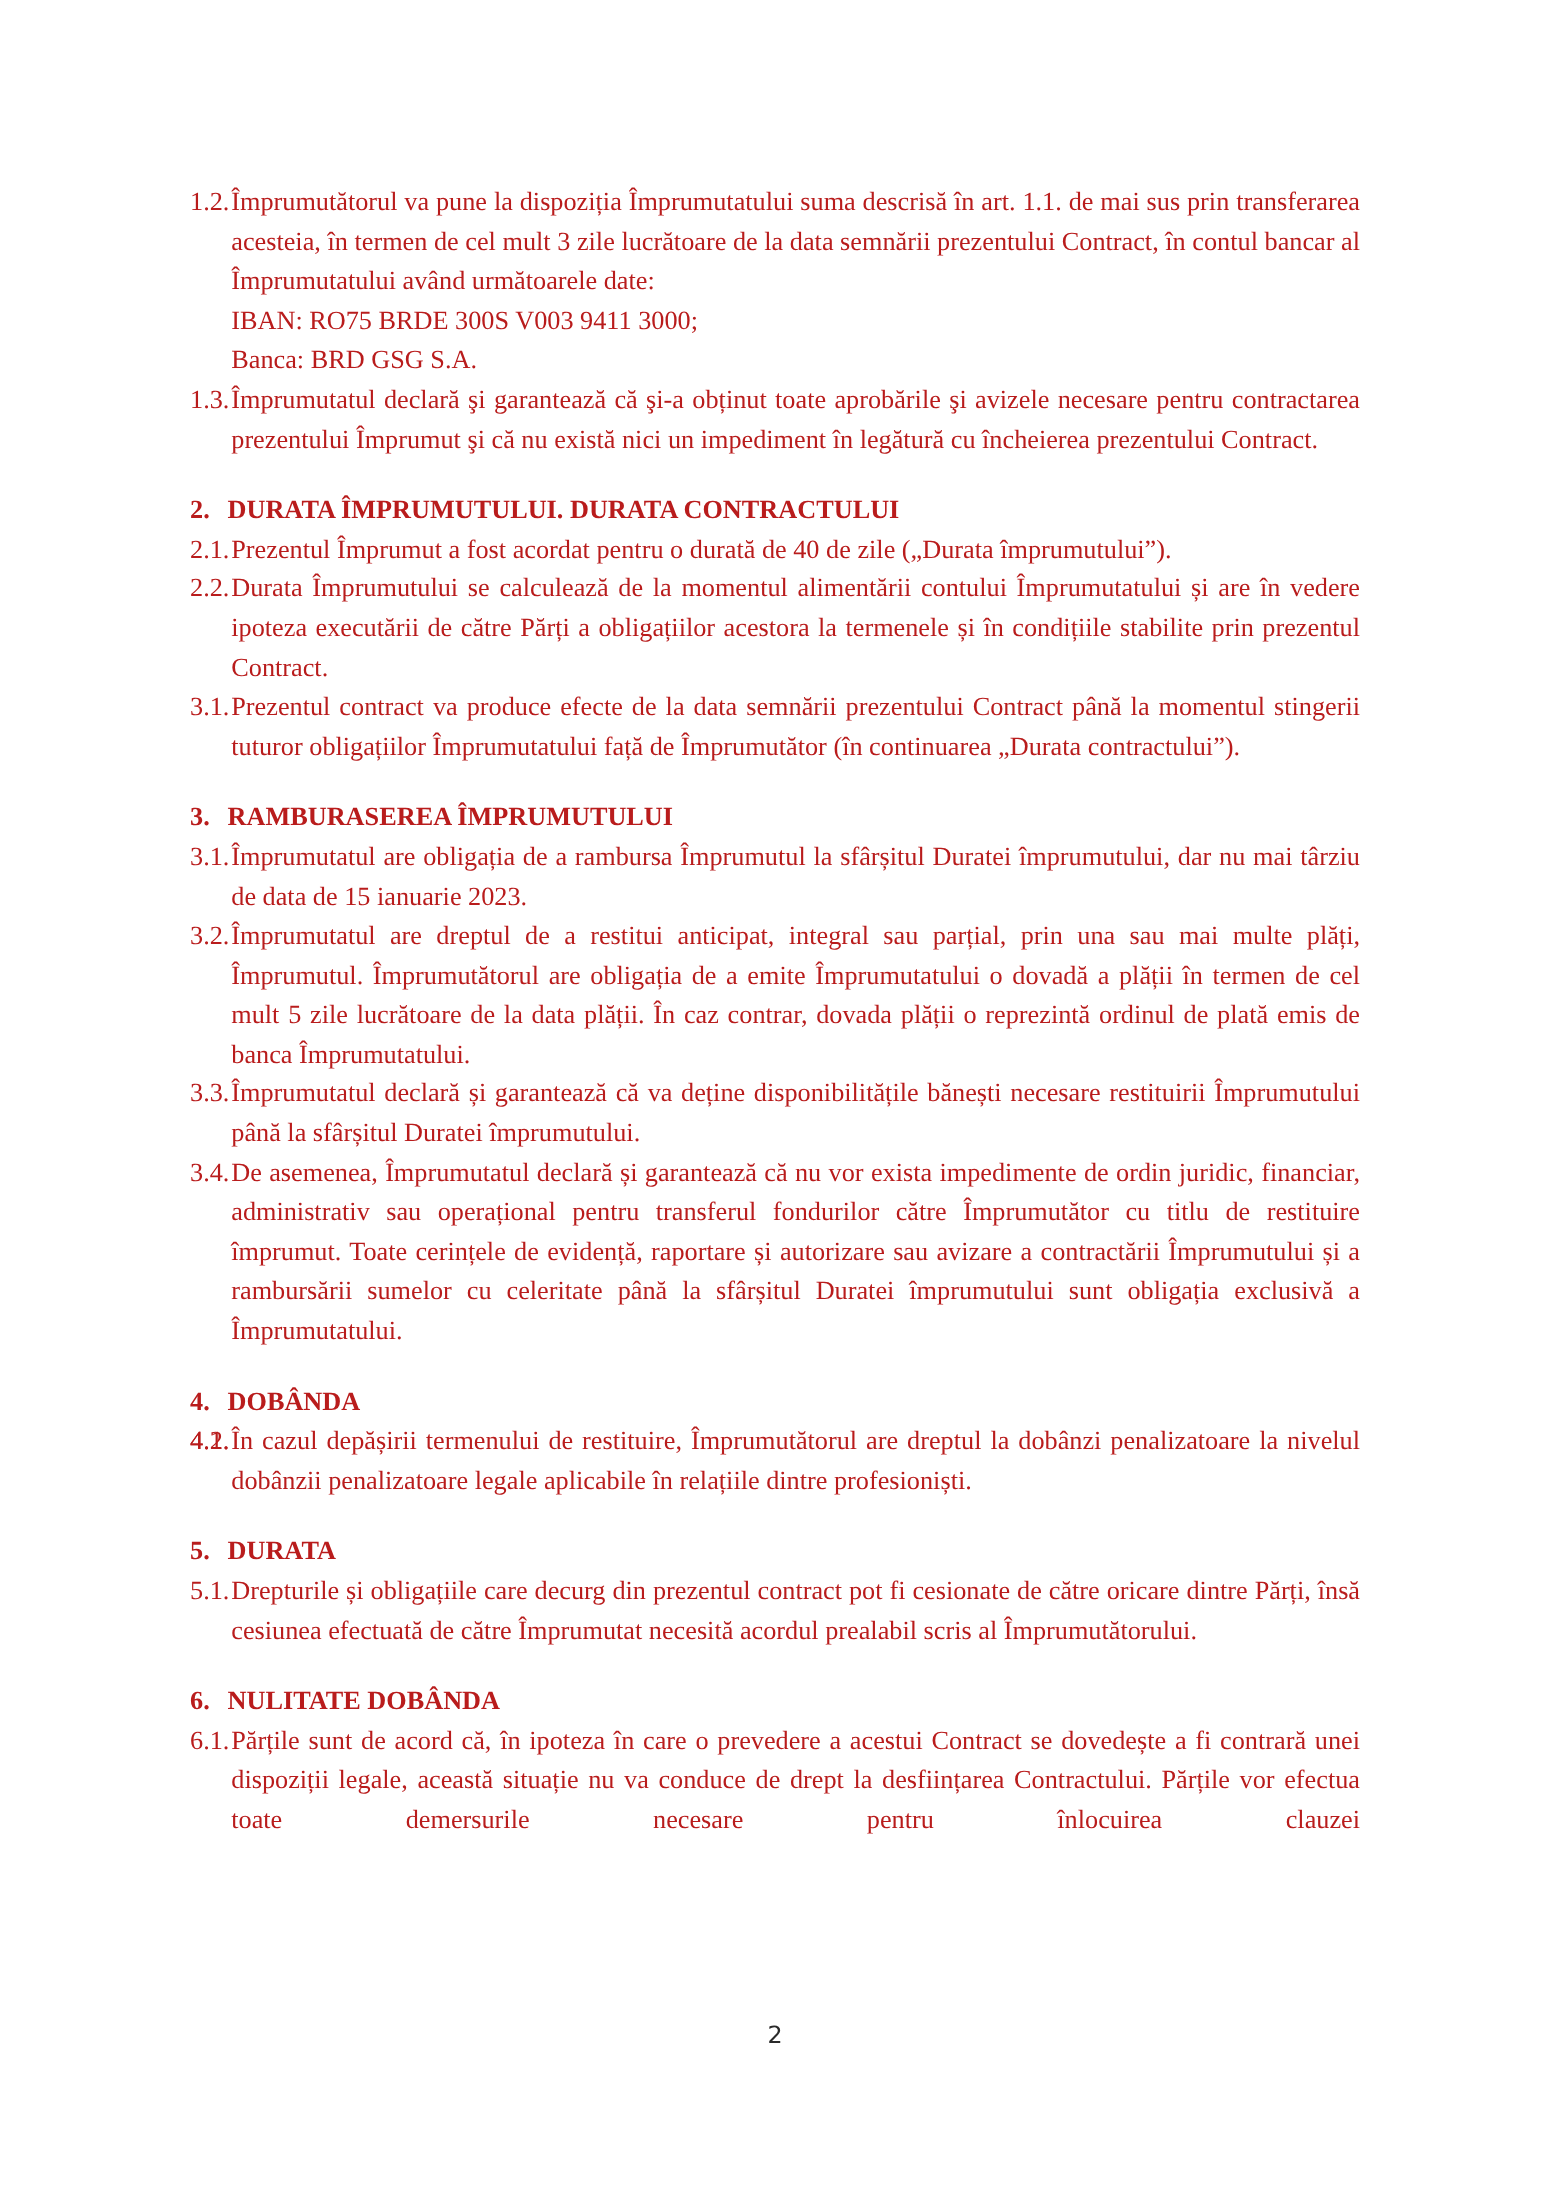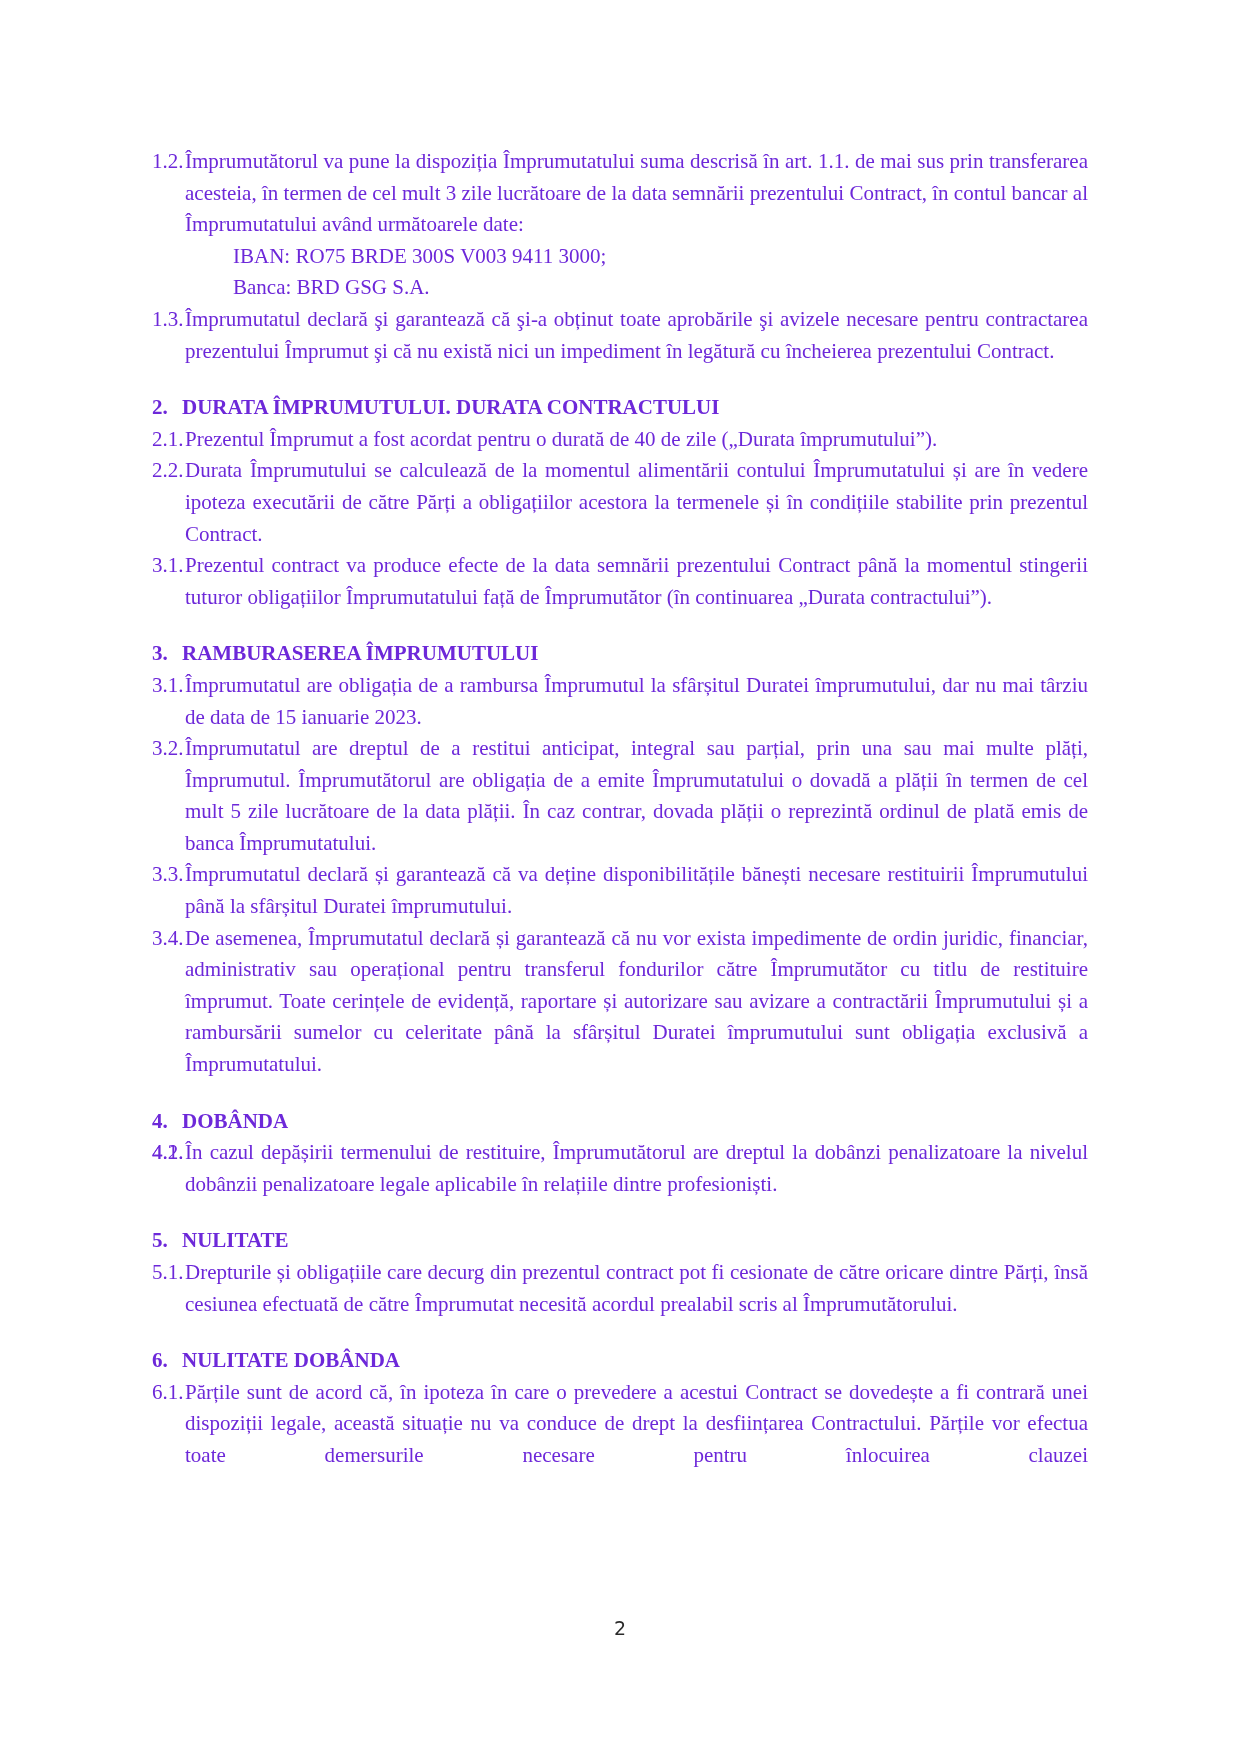--- a/index.html
+++ b/index.html
@@ -1,24 +1,24 @@
 <!DOCTYPE html>
 <html><head>
   <meta charset="utf-8">
   <style>
     html, body { margin: 0; padding: 0; background: #ffffff; }
     body { width: 1240px; height: 1753px; position: relative; overflow: hidden; }
     .page {
       position: absolute; left: 152px; top: 146px; width: 936px;
       font-family: "Liberation Serif", "DejaVu Serif", serif;
-      font-size: 21px; line-height: 31.6px; color: #6d28d9;
+      font-size: 21px; line-height: 31.6px; color: #b91c1c;
     }
     .clause { position: relative; padding-left: 33px; text-align: justify; text-align-last: left; }
     .clause .num { position: absolute; left: 0; top: 0; }
-    .clause .plain { text-align: left; margin-left: 48px; }
+    .clause .plain { text-align: left; }
     .line { display: block; }
     .heading { font-weight: bold; position: relative; padding-left: 30px; margin-top: 25px; }
     .heading .num { position: absolute; left: 0; }
     b { font-weight: normal; }
     .pagenum {
       position: absolute; left: 0; width: 1240px; top: 1617px; text-align: center;
       font-family: "DejaVu Sans", "Liberation Sans", sans-serif; font-size: 19px; color: #2a2a2a;
     }
   </style>
 </head>
@@ -82,21 +82,21 @@
   <div class="clause">
     <span class="num">4.1.</span>
   </div>
   <div class="clause">
     <span class="num">4.2.</span>
     <span>În cazul depășirii termenului de restituire, Împrumutătorul are dreptul la dobânzi penalizatoare la nivelul dobânzii penalizatoare legale aplicabile în relațiile dintre profesioniști.</span>
   </div>
 
   <div class="heading">
     <span class="num">5.</span>
-    <span>NULITATE</span>
+    <span>DURATA</span>
   </div>
   <div class="clause">
     <span class="num">5.1.</span>
     <span>Drepturile și obligațiile care decurg din prezentul contract pot fi cesionate de către oricare dintre Părți, însă cesiunea efectuată de către Împrumutat necesită acordul prealabil scris al Împrumutătorului.</span>
   </div>
 
   <div class="heading">
     <span class="num">6.</span>
     <span>NULITATE DOBÂNDA</span>
   </div>

